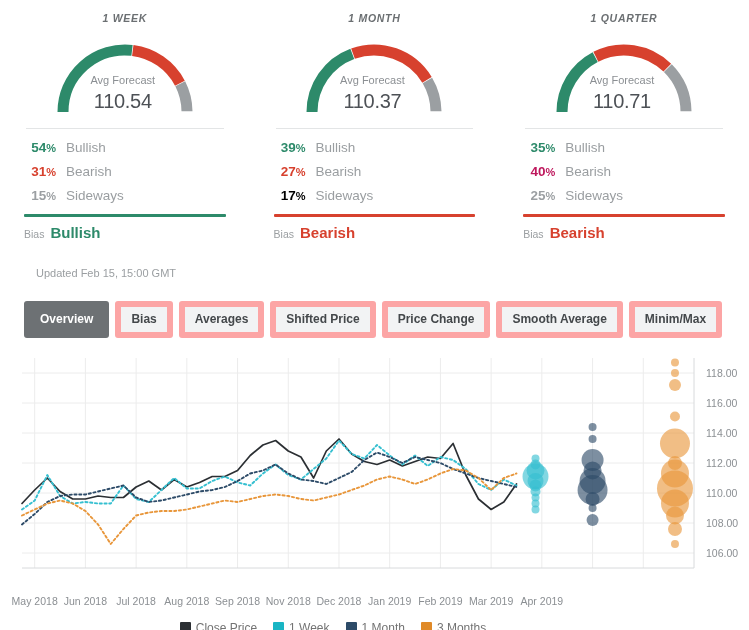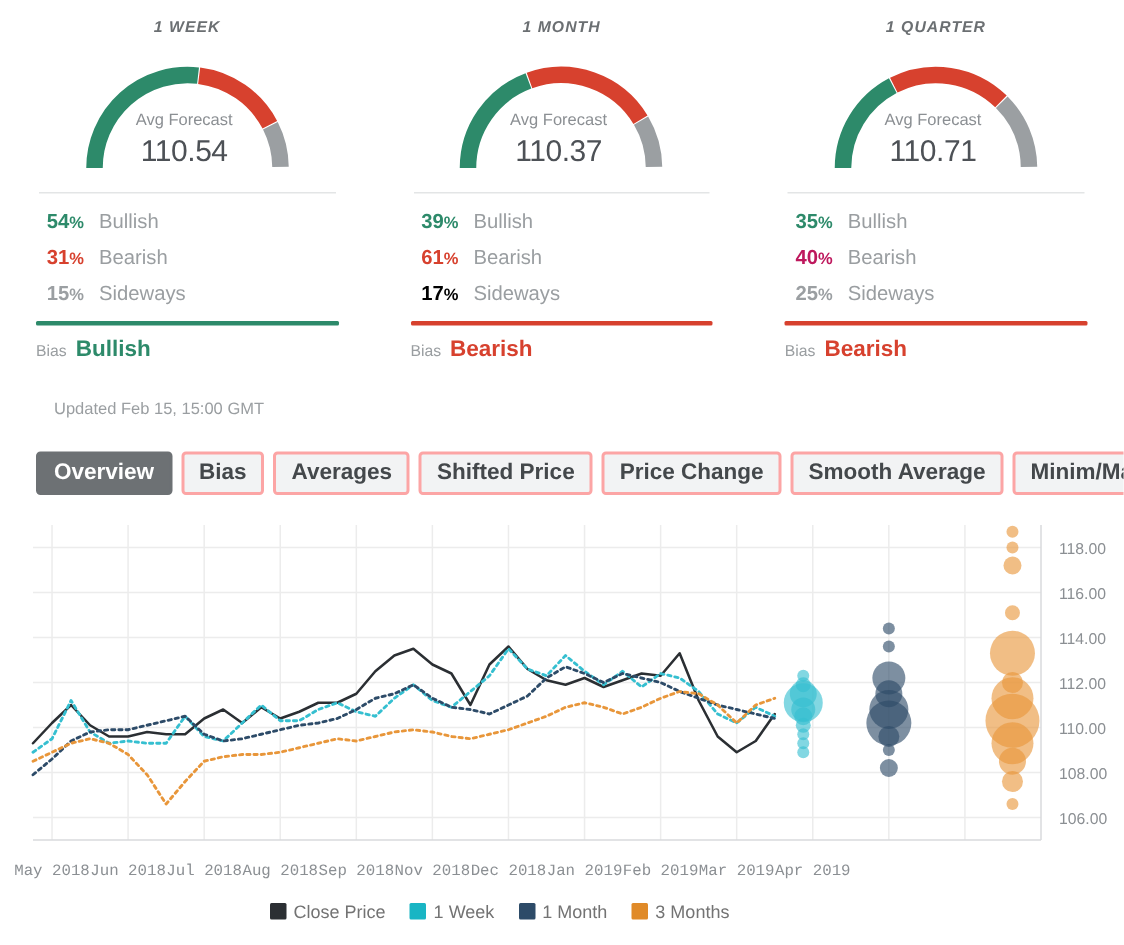--- a/index.html
+++ b/index.html
@@ -42,30 +42,30 @@
   .bias-val{font-size:15px;font-weight:bold;}
 
   
   .updated{
     font-size:11px;color:#9a9ea1;margin:26px 0 0 36px;
   }
 
   
   .tabs{display:flex;margin:22px 0 0 24px;gap:6px;}
   .tab{
-    font-size:15px;font-weight:bold;color:#44484b;background:#f2f3f4;
-    border:2px solid #fca5a5;border-radius:3px;padding:5px 10px 6px 10px;
+    font-size:12px;font-weight:bold;color:#44484b;background:#f2f3f4;
+    border:6px solid #fca5a5;border-radius:3px;padding:5px 10px 6px 10px;
     line-height:14px;white-space:nowrap;cursor:pointer;
   }
   .tab.active{background:#6d7174;color:#ffffff;border-color:#6d7174;}
 
   
   .chart-area{position:relative;margin-top:12px;height:250px;}
   .chart-svg{display:block;}
-  .xlabels{position:relative;height:18px;margin-top:1px;font-family:Liberation Mono, monospace;}
+  .xlabels{position:relative;height:18px;margin-top:13px;}
   .xlab{
     position:absolute;font-size:10.5px;color:#8b8f93;white-space:nowrap;
     transform:translateX(-50%);top:0;
   }
   .legend{
     display:flex;justify-content:center;align-items:center;gap:7px;margin-top:8px;
   }
   .leg-item{display:flex;align-items:center;gap:5px;margin-right:9px;cursor:pointer;}
   .leg-sw{width:11px;height:11px;display:inline-block;border-radius:1px;}
   .leg-tx{font-size:12px;color:#737373;}
@@ -123,21 +123,21 @@
             <div class="gauge-value">110.37</div>
           </div>
         </div>
         <div class="hr-top"></div>
         <div class="stats">
           <div class="stat-row">
             <div class="stat-pct" style="color: rgb(45, 138, 106);"><span>39</span><span class="sym">%</span></div>
             <div class="stat-name">Bullish</div>
           </div>
           <div class="stat-row">
-            <div class="stat-pct" style="color: rgb(215, 65, 46);"><span>61</span><span class="sym">%</span></div>
+            <div class="stat-pct" style="color: rgb(215, 65, 46);"><span>27</span><span class="sym">%</span></div>
             <div class="stat-name">Bearish</div>
           </div>
           <div class="stat-row">
             <div class="stat-pct" style="color: #000000;"><span>17</span><span class="sym">%</span></div>
             <div class="stat-name">Sideways</div>
           </div>
         </div>
         <div class="bias-bar" style="background: rgb(215, 65, 46);"></div>
         <div class="bias-row">
           <span class="bias-word">Bias</span>

